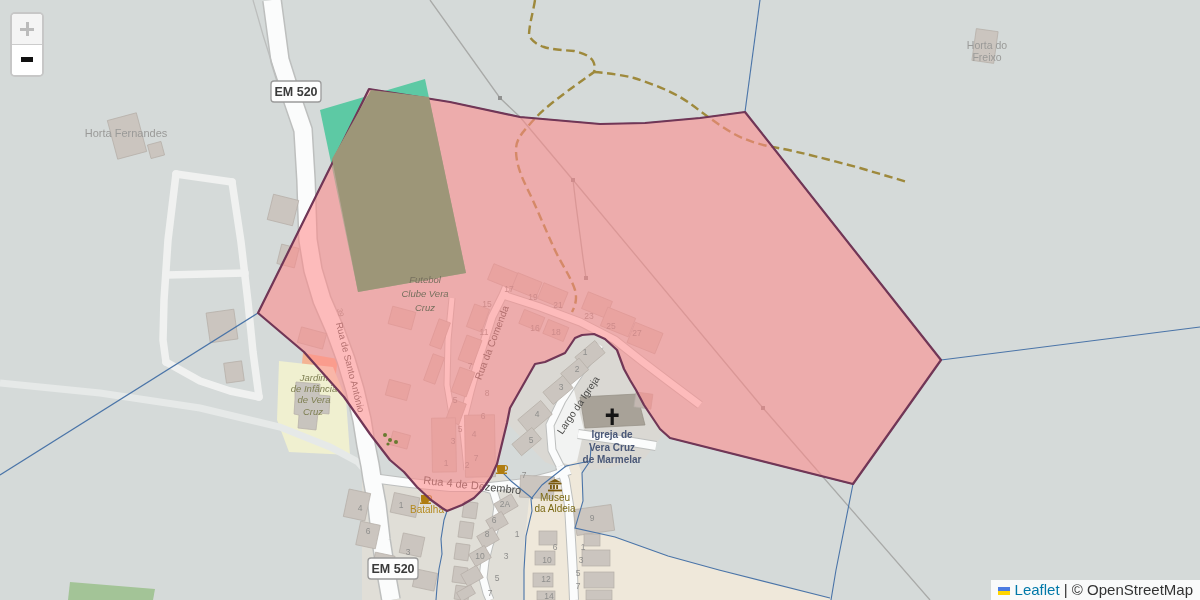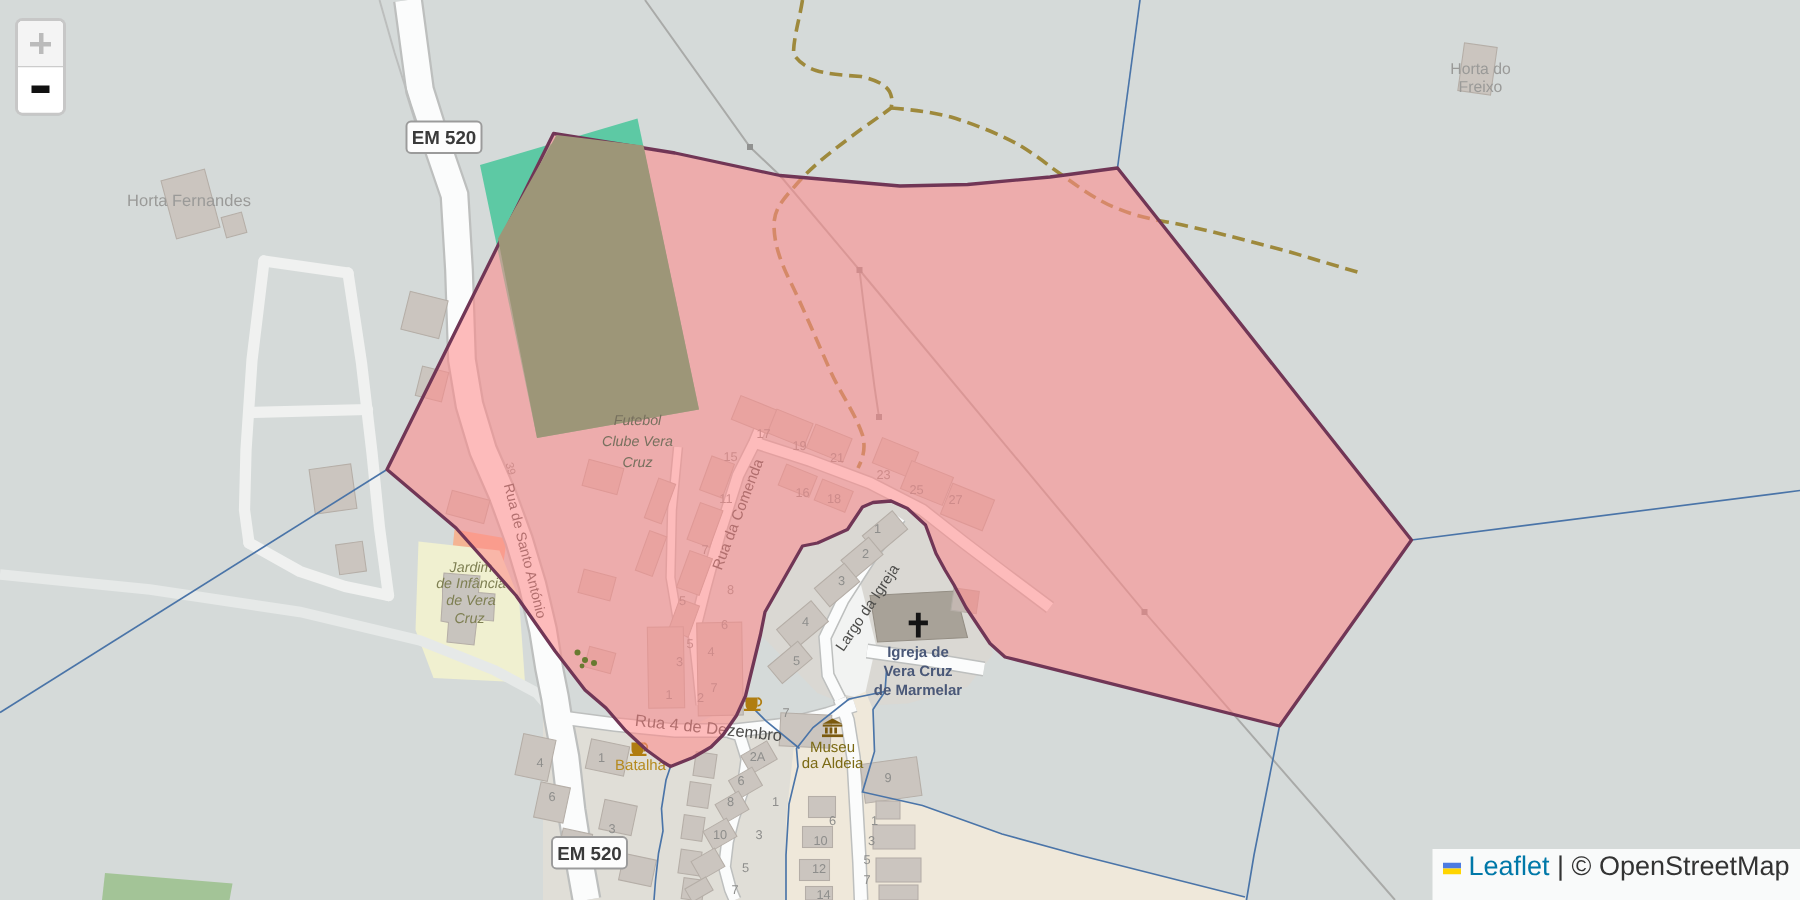--- a/index.html
+++ b/index.html
@@ -4,21 +4,21 @@
 <style>
   html,body{margin:0;padding:0;}
   #map{position:relative;width:1200px;height:600px;overflow:hidden;background:#d5dad9;font-family:"Liberation Sans",sans-serif;}
   .zoomctl{position:absolute;top:12px;left:10px;width:30px;background:#fff;border:2px solid rgba(0,0,0,0.22);border-radius:5px;z-index:10;}
   .zbtn{width:30px;height:30px;position:relative;}
   .zbtn.dis{background:#f4f4f4;border-radius:3px 3px 0 0;}
   .zbtn.minus{background:#fff;border-top:1px solid #ccc;border-radius:0 0 3px 3px;}
   .zbtn.dis:before{content:"";position:absolute;left:8px;top:13.5px;width:14px;height:3px;background:#bbb;}
   .zbtn.dis:after{content:"";position:absolute;left:13.5px;top:8px;width:3px;height:14px;background:#bbb;}
   .zbtn.minus:before{content:"";position:absolute;left:9px;top:12px;width:12px;height:4.5px;background:#111;}
-  .attrib{position:absolute;right:0;bottom:0;background:rgba(255,255,255,0.85);padding:1px 7px 12px 7px;font-size:18px;color:#333;z-index:10;}
+  .attrib{position:absolute;right:0;bottom:0;background:rgba(255,255,255,0.85);padding:1px 7px 2px 7px;font-size:15px;color:#333;z-index:10;}
   .attrib a{color:#0078a8;text-decoration:none;}
 </style>
 </head>
 <body>
 <div id="map">
 <svg width="1200" height="600" viewBox="0 0 1200 600" xmlns="http://www.w3.org/2000/svg">
 
   <rect x="0" y="0" width="1200" height="600" fill="#d5dad9"></rect>
 
   <polygon points="575,338 582,335 594,334 605,339 617,350 624,369 630,380 636,390 644,405 652,417 660,429 662,436 645,458 605,469 567,471 545,462 507,423 510,408 535,364 545,362 565,353" fill="#dad8d3"></polygon>

